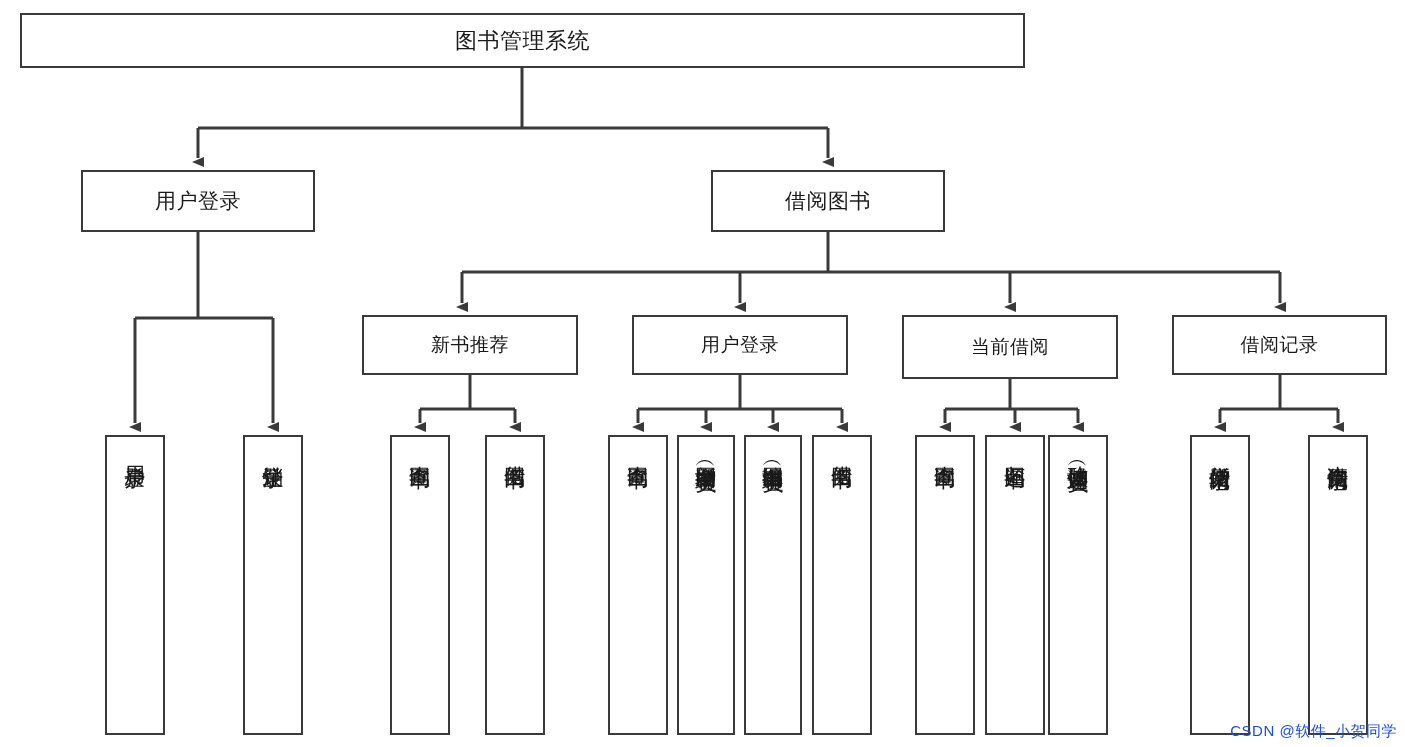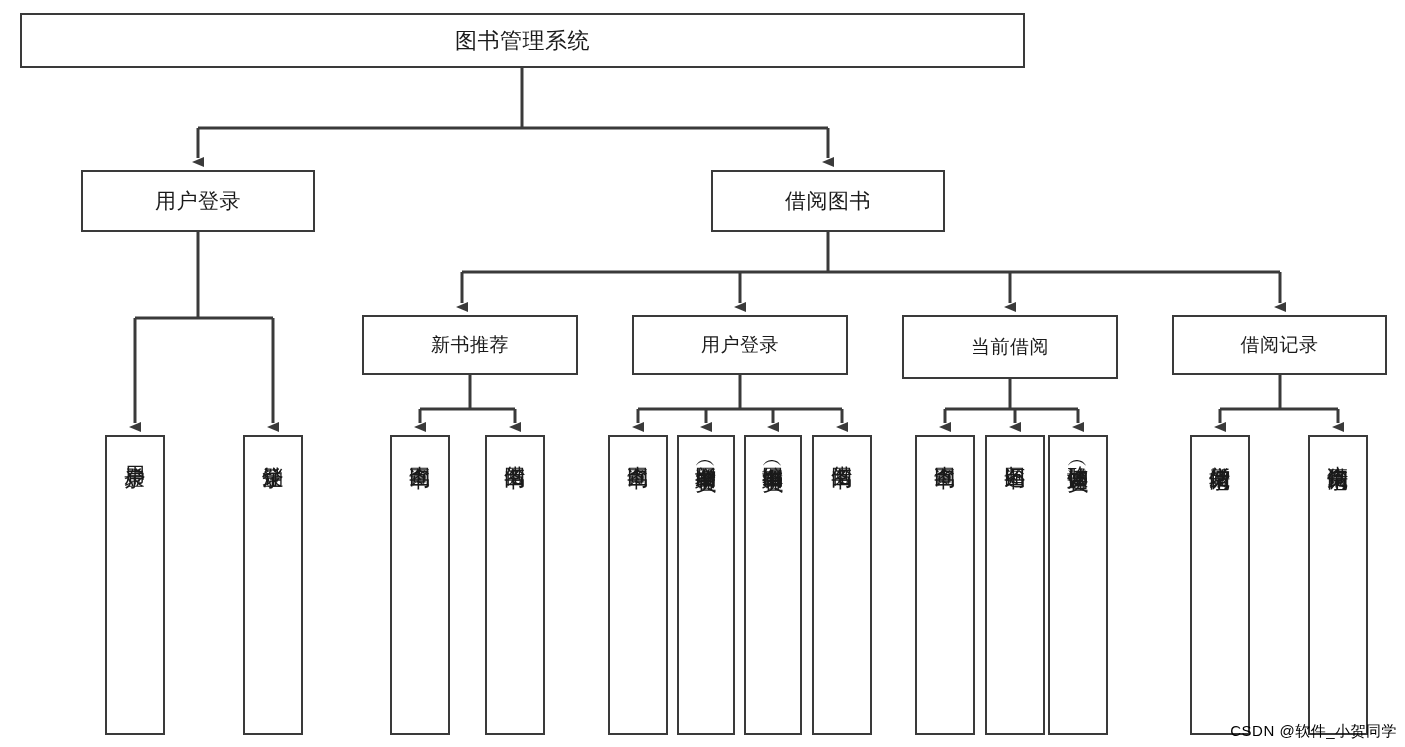--- a/index.html
+++ b/index.html
@@ -55,21 +55,21 @@
     font-size: 21px;
     line-height: 1.22;
     letter-spacing: 1px;
     white-space: nowrap;
   }
   .watermark {
     position: absolute;
     right: 8px;
     bottom: 6px;
     font-size: 15px;
-    color: #000000;
+    color: #1d4ed8;
     letter-spacing: 0.5px;
     white-space: nowrap;
   }
 </style>
 </head>
 <body>
 
 <div id="canvas">
 
   <svg id="wires" viewBox="0 0 1405 747" xmlns="http://www.w3.org/2000/svg">

